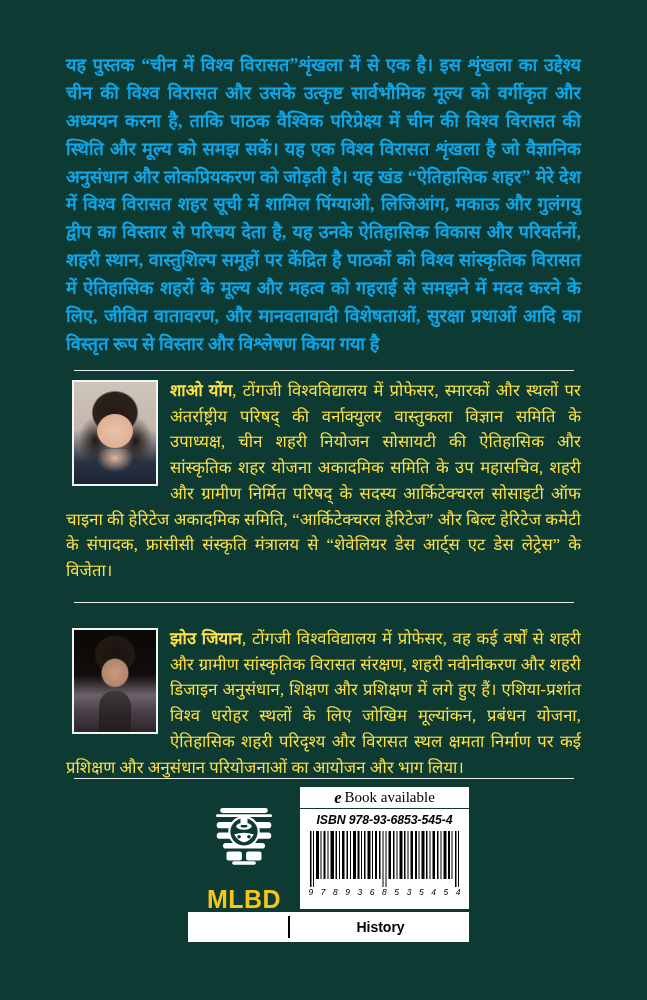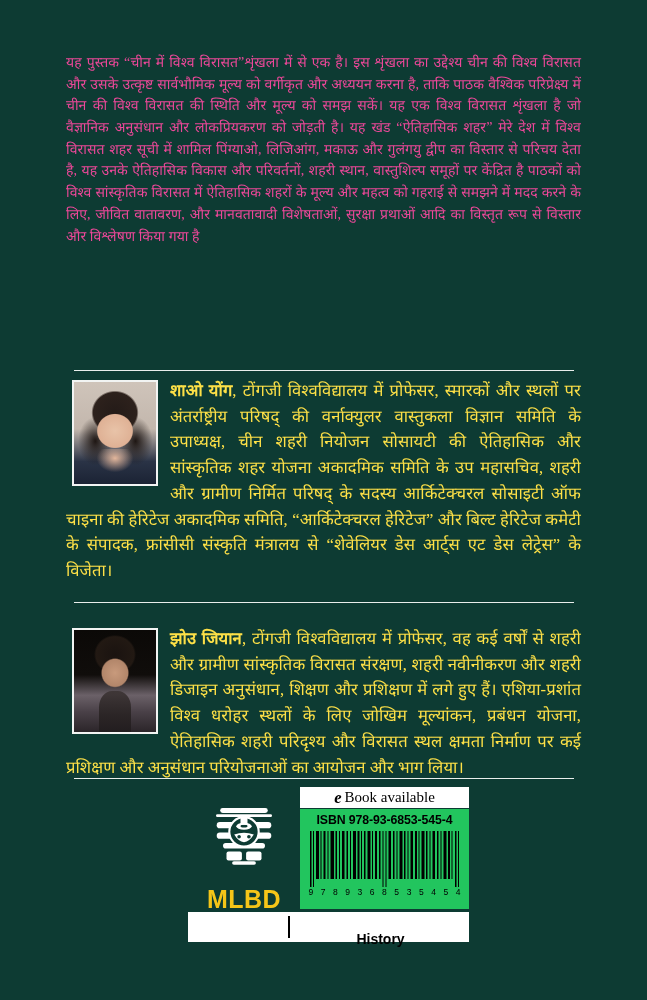--- a/index.html
+++ b/index.html
@@ -19,26 +19,27 @@
     inset: 0;
     background: #0d3b33;
   }
 
   
   .blurb {
     position: absolute;
     left: 66px;
     top: 52px;
     width: 515px;
-    color: #ec4899;
-    font-size: 14px;
+    color: #0ea5e9;
+    font-size: 18px;
     line-height: 1.55;
     text-align: justify;
     text-justify: inter-word;
     letter-spacing: 0.1px;
+    font-weight: bold;
   }
 
   
   .rule {
     position: absolute;
     left: 74px;
     width: 500px;
     height: 1px;
     background: #e9eeec;
   }
@@ -175,22 +176,23 @@
     font-size: 16.5px;
     margin-right: 3px;
   }
 
   .barcode-box {
     position: absolute;
     left: 112px;
     top: 22px;
     width: 169px;
     height: 100px;
-    background: #22c55e;
+    background: #ffffff;
     color: #000;
+    font-style: italic;
   }
   .isbn-text {
     text-align: center;
     font-family: "Liberation Sans", sans-serif;
     font-weight: bold;
     font-size: 12.3px;
     letter-spacing: -0.1px;
     padding-top: 4px;
     white-space: nowrap;
   }
@@ -234,21 +236,20 @@
     left: 104px;
     top: 0;
     right: 0;
     height: 30px;
     display: flex;
     align-items: center;
     justify-content: center;
     font-family: "Liberation Sans", sans-serif;
     font-weight: bold;
     font-size: 14px;
-    margin-top: 12px;
   }
 </style>
 </head>
 <body>
 
 <div class="page">
 
   <div class="blurb">यह पुस्तक “चीन में विश्व विरासत”शृंखला में से एक है। इस शृंखला का उद्देश्य चीन की विश्व विरासत और उसके उत्कृष्ट सार्वभौमिक मूल्य को वर्गीकृत और अध्ययन करना है, ताकि पाठक वैश्विक परिप्रेक्ष्य में चीन की विश्व विरासत की स्थिति और मूल्य को समझ सकें। यह एक विश्व विरासत शृंखला है जो वैज्ञानिक अनुसंधान और लोकप्रियकरण को जोड़ती है। यह खंड “ऐतिहासिक शहर” मेरे देश में विश्व विरासत शहर सूची में शामिल पिंग्याओ, लिजिआंग, मकाऊ और गुलंगयु द्वीप का विस्तार से परिचय देता है, यह उनके ऐतिहासिक विकास और परिवर्तनों, शहरी स्थान, वास्तुशिल्प समूहों पर केंद्रित है पाठकों को विश्व सांस्कृतिक विरासत में ऐतिहासिक शहरों के मूल्य और महत्व को गहराई से समझने में मदद करने के लिए, जीवित वातावरण, और मानवतावादी विशेषताओं, सुरक्षा प्रथाओं आदि का विस्तृत रूप से विस्तार और विश्लेषण किया गया है</div>
 
   <div class="rule r1"></div>

